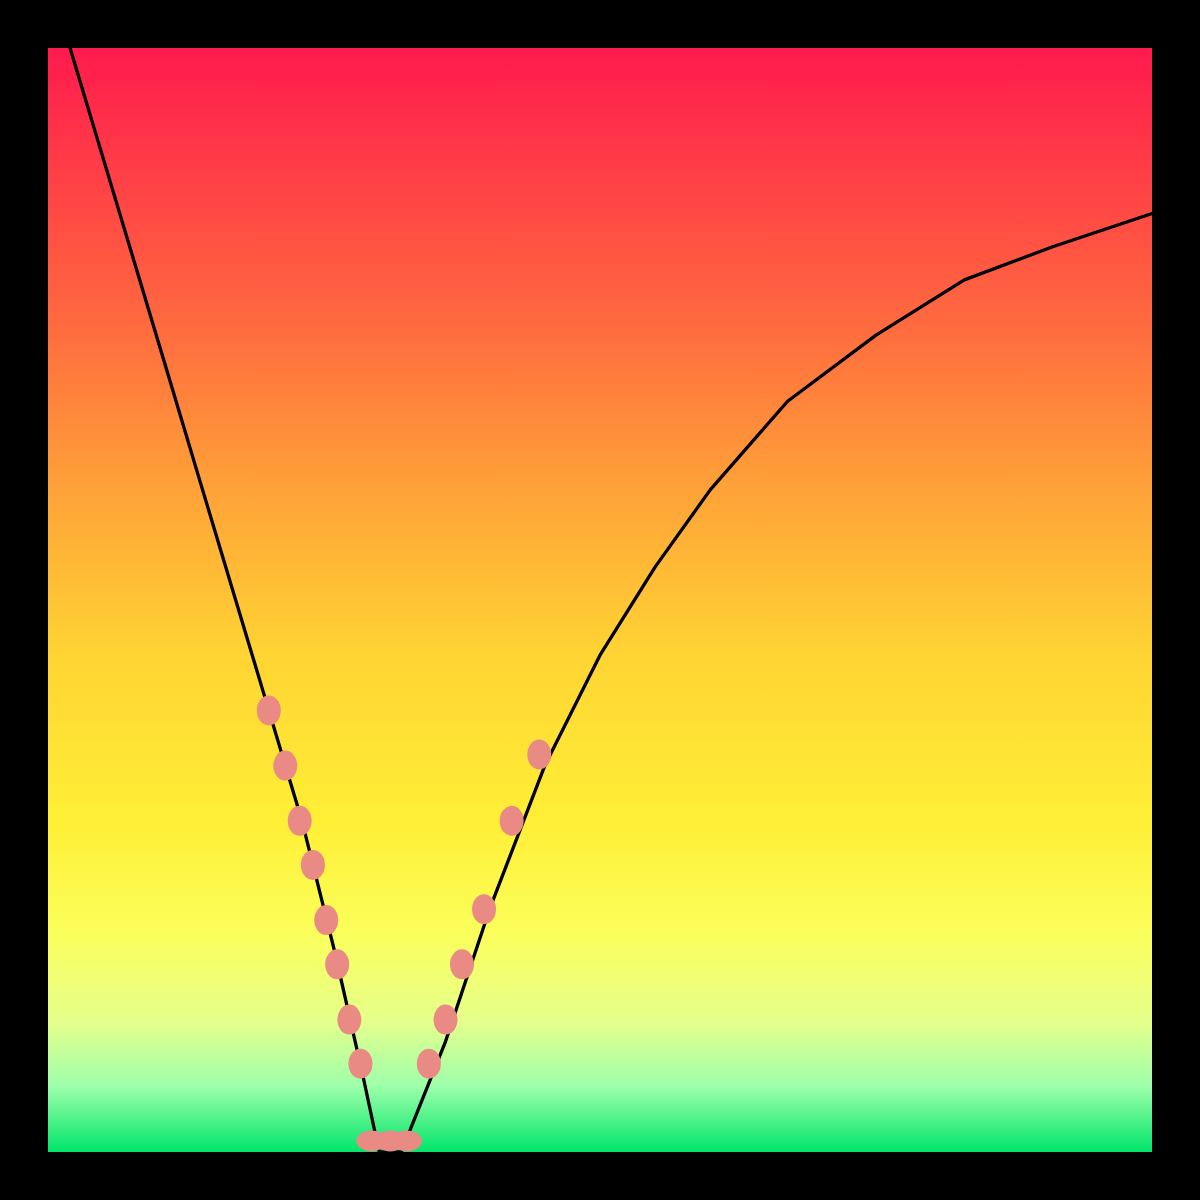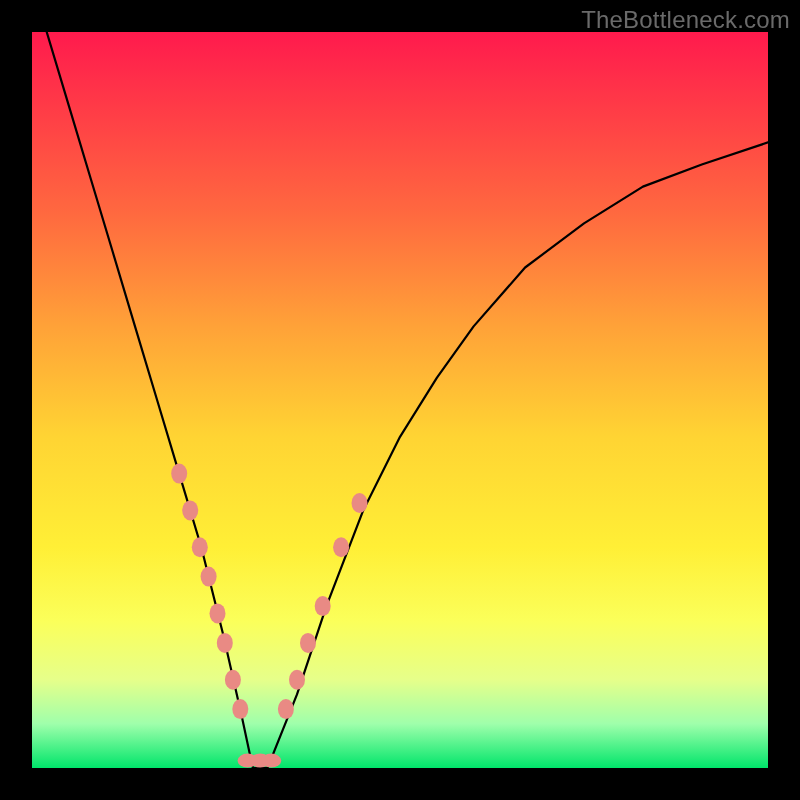--- a/index.html
+++ b/index.html
@@ -86,14 +86,13 @@
           <ellipse cx="290.7" cy="574.1" rx="8" ry="10" fill="#e98a84"></ellipse>
           <ellipse cx="309.1" cy="515.2" rx="8" ry="10" fill="#e98a84"></ellipse>
           <ellipse cx="327.5" cy="471.0" rx="8" ry="10" fill="#e98a84"></ellipse>
           <ellipse cx="215.6" cy="728.6" rx="10" ry="7" fill="#e98a84"></ellipse>
           <ellipse cx="228.2" cy="728.6" rx="10" ry="7" fill="#e98a84"></ellipse>
           <ellipse cx="239.2" cy="728.6" rx="10" ry="7" fill="#e98a84"></ellipse>
         </g>
     </svg>
   </div>
 
-  <div class="watermark">TheBottleneck.com</div>
 </div>
 
 </body></html>

